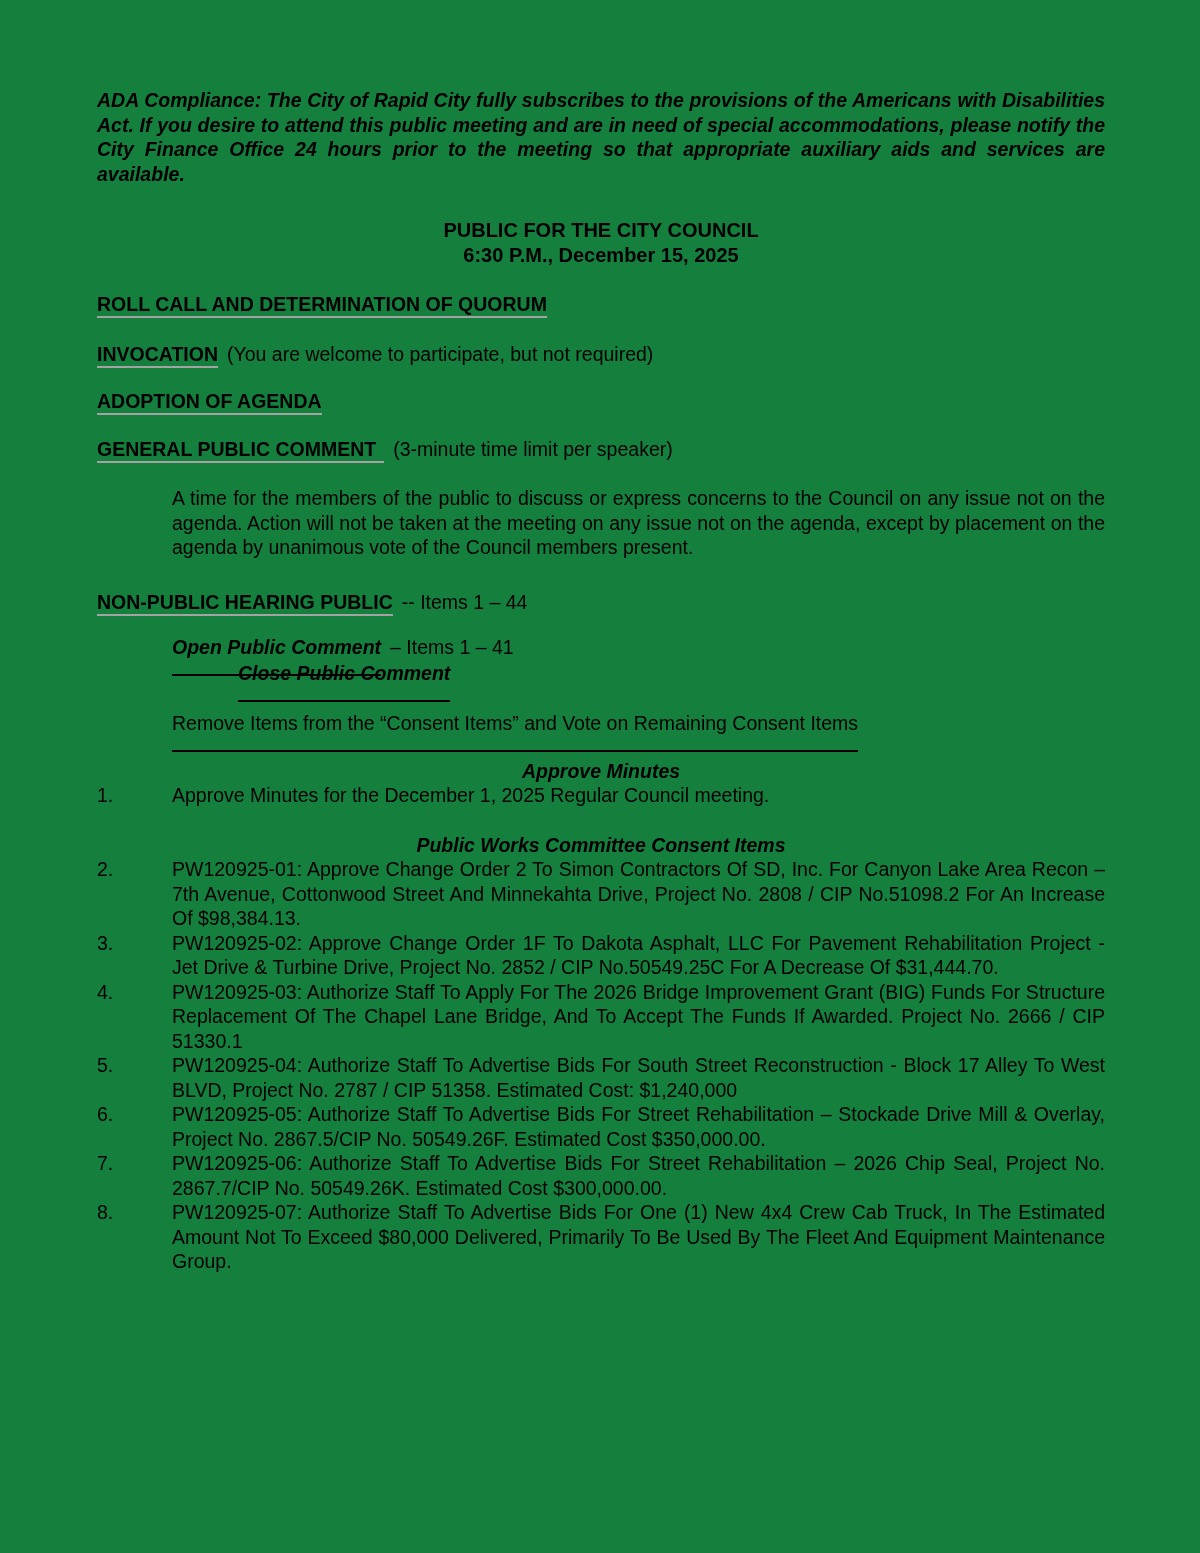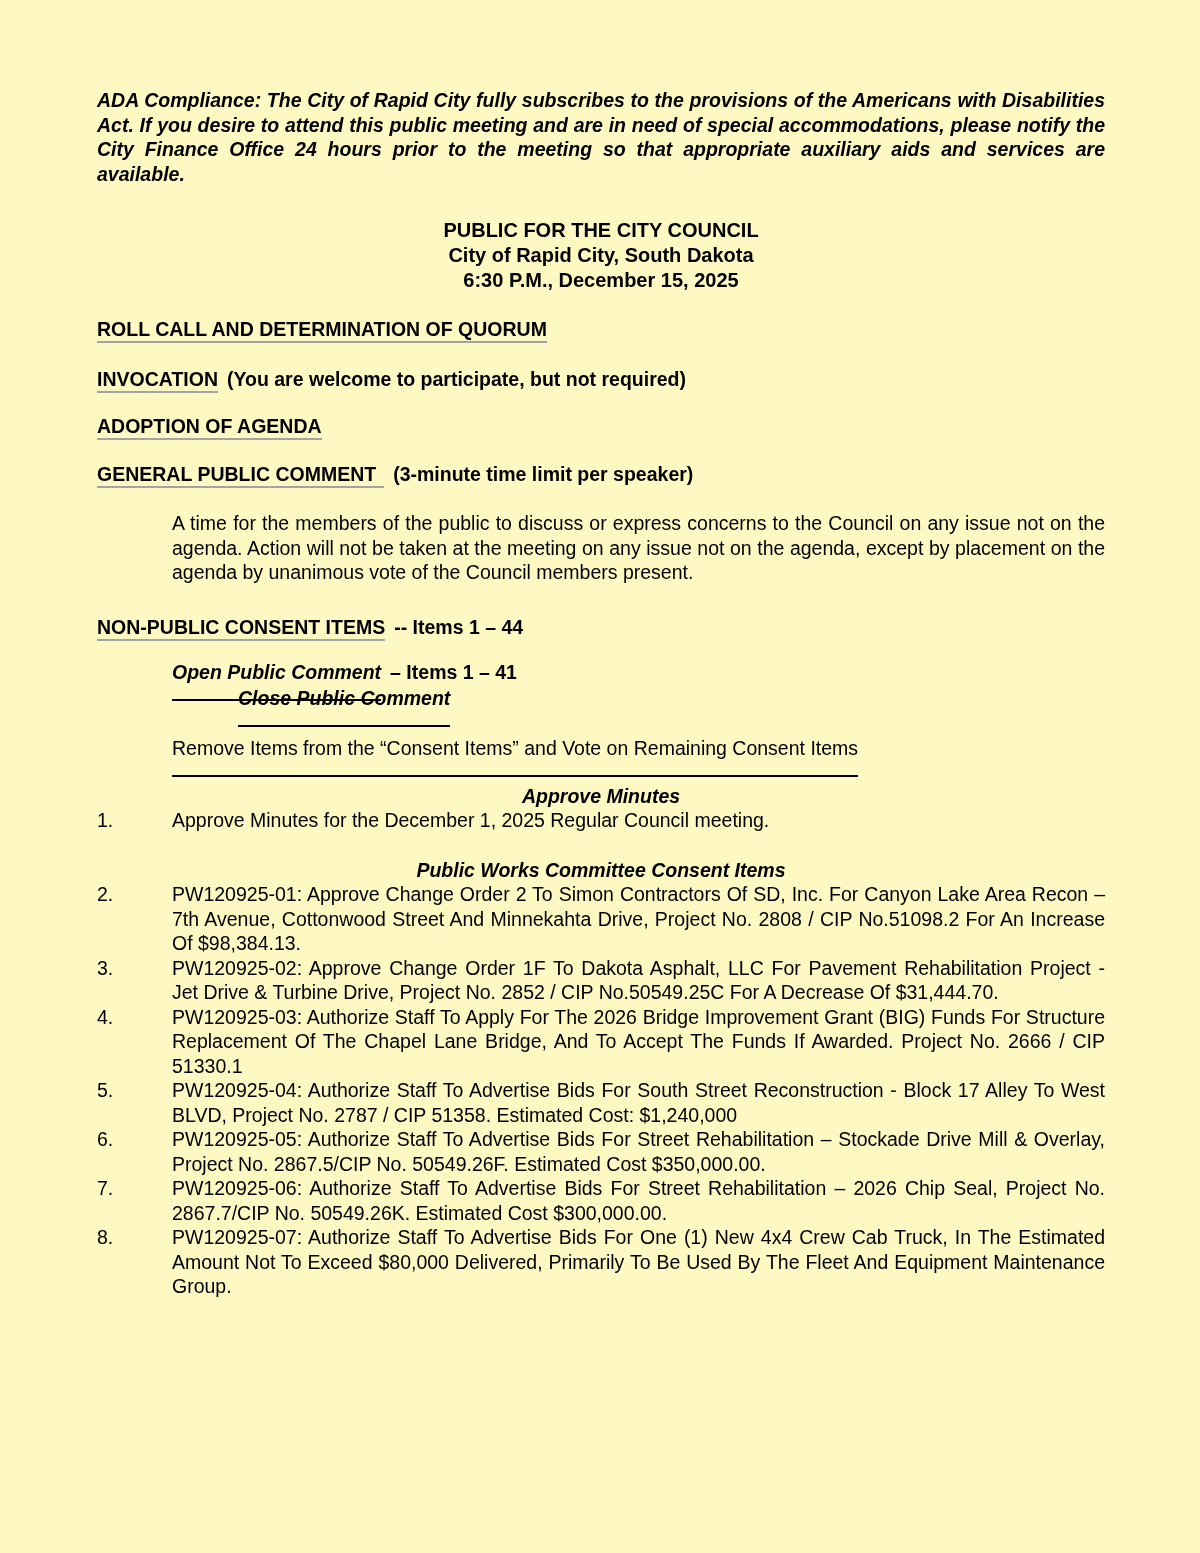--- a/index.html
+++ b/index.html
@@ -1,21 +1,21 @@
 <!DOCTYPE html>
 <html><head>
 <meta charset="utf-8">
 <style>
   html, body { margin: 0; padding: 0; background: #ffffff; }
   .page {
     position: relative;
     width: 1200px;
     min-height: 1553px;
     box-sizing: border-box;
-    background: #fef9c3;
+    background: #15803d;
     color: #000000;
     font-family: "Liberation Sans", sans-serif;
     font-size: 19.5px;
     line-height: 24.5px;
     padding: 88px 95px 40px 97px;
   }
   .ada {
     font-weight: bold;
     font-style: italic;
     text-align: justify;
@@ -27,21 +27,21 @@
     font-size: 20px;
     line-height: 25px;
   }
   .hline { white-space: nowrap; }
   .hd {
     font-weight: bold;
     border-bottom: 2px solid #a3a3a3;
     padding-bottom: 1px;
   }
   .hd.pad-r { padding-right: 8px; }
-  .note { margin-left: 9px; font-weight: bold; }
+  .note { margin-left: 9px; font-weight: normal; }
   .indent1 { margin-left: 75px; }
   .para {
     margin-left: 75px;
     text-align: justify;
   }
   .bi-u {
     font-weight: bold;
     font-style: italic;
     border-bottom: 2px solid #000;
     padding-bottom: 16px;
@@ -70,21 +70,20 @@
 </style>
 </head>
 <body>
 
 <div class="page">
 
   <p class="ada" style="margin:0;">ADA Compliance: The City of Rapid City fully subscribes to the provisions of the Americans with Disabilities Act. If you desire to attend this public meeting and are in need of special accommodations, please notify the City Finance Office 24 hours prior to the meeting so that appropriate auxiliary aids and services are available.</p>
 
   <div class="title-block">
     <div>PUBLIC FOR THE CITY COUNCIL</div>
-    <div>City of Rapid City, South Dakota</div>
     <div>6:30 P.M., December 15, 2025</div>
   </div>
 
   <div class="hline" style="margin-top:24px;">
     <span class="hd">ROLL CALL AND DETERMINATION OF QUORUM</span>
   </div>
 
   <div style="margin-top:25px;">
     <span class="hd">INVOCATION</span><span class="note">(You are welcome to participate, but not required)</span>
   </div>
@@ -94,21 +93,21 @@
     <span class="hd">ADOPTION OF AGENDA</span>
   </div>
 
   <div style="margin-top:23px;">
     <span class="hd pad-r">GENERAL PUBLIC COMMENT</span><span class="note">(3-minute time limit per speaker)</span>
   </div>
 
   <p class="para" style="margin:25px 0 0 75px;">A time for the members of the public to discuss or express concerns to the Council on any issue not on the agenda.  Action will not be taken at the meeting on any issue not on the agenda, except by placement on the agenda by unanimous vote of the Council members present.</p>
 
   <div style="margin-top:30px;">
-    <span class="hd">NON-PUBLIC CONSENT ITEMS</span><span class="note">-- Items 1 – 44</span>
+    <span class="hd">NON-PUBLIC HEARING PUBLIC</span><span class="note">-- Items 1 – 44</span>
   </div>
 
   <div class="indent1" style="margin-top:20px; line-height:26px;">
     <span class="bi-u">Open Public Comment</span><span class="note">– Items 1 – 41</span>
   </div>
 
   <div style="margin-left:141px; line-height:26px;">
     <span class="bi-u">Close Public Comment</span>
   </div>
 

